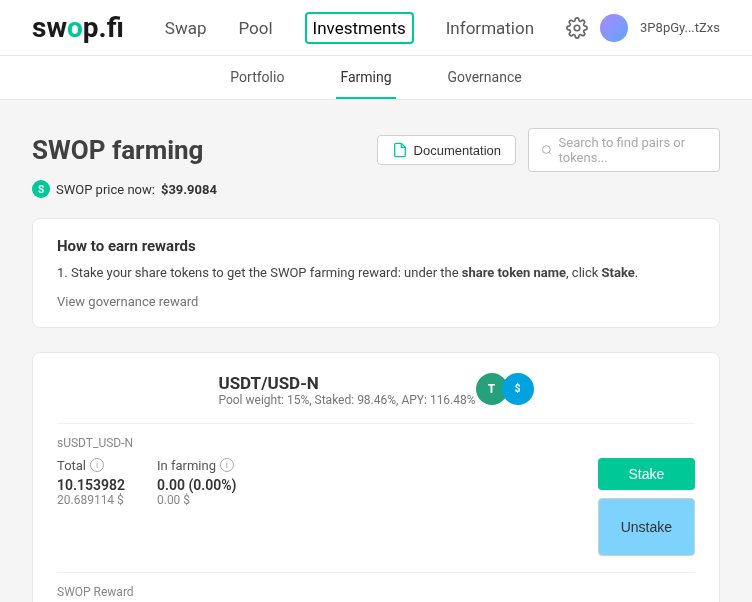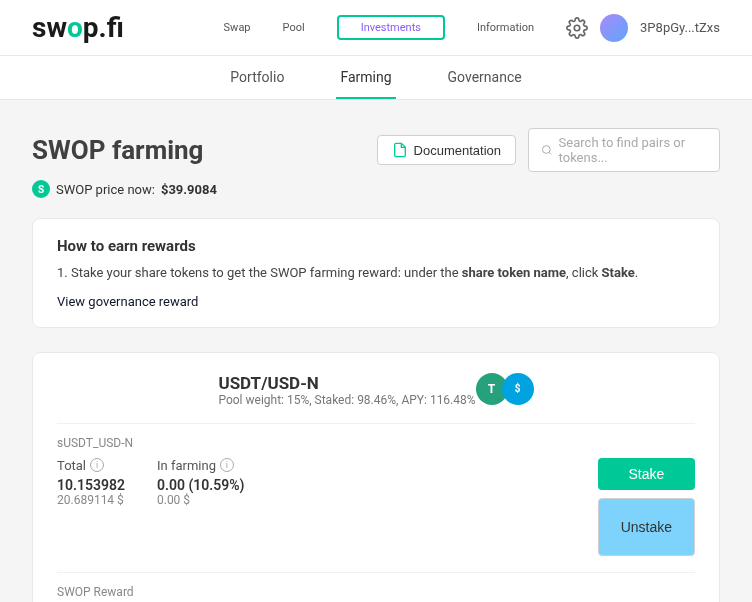--- a/index.html
+++ b/index.html
@@ -27,28 +27,28 @@
     }
     .logo span { color: #00c896; }
     .nav-main {
       display: flex;
       gap: 32px;
       align-items: center;
     }
     .nav-main a {
       text-decoration: none;
       color: #555;
-      font-size: 11px;
+      font-size: 17px;
       cursor: pointer;
     }
     .nav-main a.active {
       border: 2px solid #00c896;
       border-radius: 4px;
-      padding: 4px 22px;
-      color: #8b5cf6;
+      padding: 4px 6px;
+      color: #000000;
     }
     .header-right {
       display: flex;
       align-items: center;
       gap: 12px;
       margin-left: 32px;
     }
     .gear-icon {
       width: 22px;
       height: 22px;
@@ -176,21 +176,21 @@
       margin-bottom: 8px;
     }
     .info-box p {
       font-size: 13px;
       color: #444;
       line-height: 1.6;
       margin-bottom: 4px;
     }
     .info-box p strong { font-weight: 700; }
     .view-governance {
-      color: #0f172a;
+      color: #737373;
       font-size: 13px;
       cursor: pointer;
       text-decoration: none;
       display: inline-block;
       margin-top: 6px;
     }
 
     
     .pool-card {
       background: #fff;
@@ -394,21 +394,21 @@
           <span class="info-badge">i</span>
         </div>
         <div class="col-value">10.153982</div>
         <div class="col-sub">20.689114 $</div>
       </div>
       <div class="farming-col">
         <div class="col-label">
           <span>In farming</span>
           <span class="info-badge">i</span>
         </div>
-        <div class="col-value">0.00 (10.59%)</div>
+        <div class="col-value">0.00 (0.00%)</div>
         <div class="col-sub">0.00 $</div>
       </div>
       <div class="actions-col">
         <button class="btn-stake-green">Stake</button>
         <button class="btn-outline">Unstake</button>
       </div>
     </div>
 
     <hr class="divider">
 

